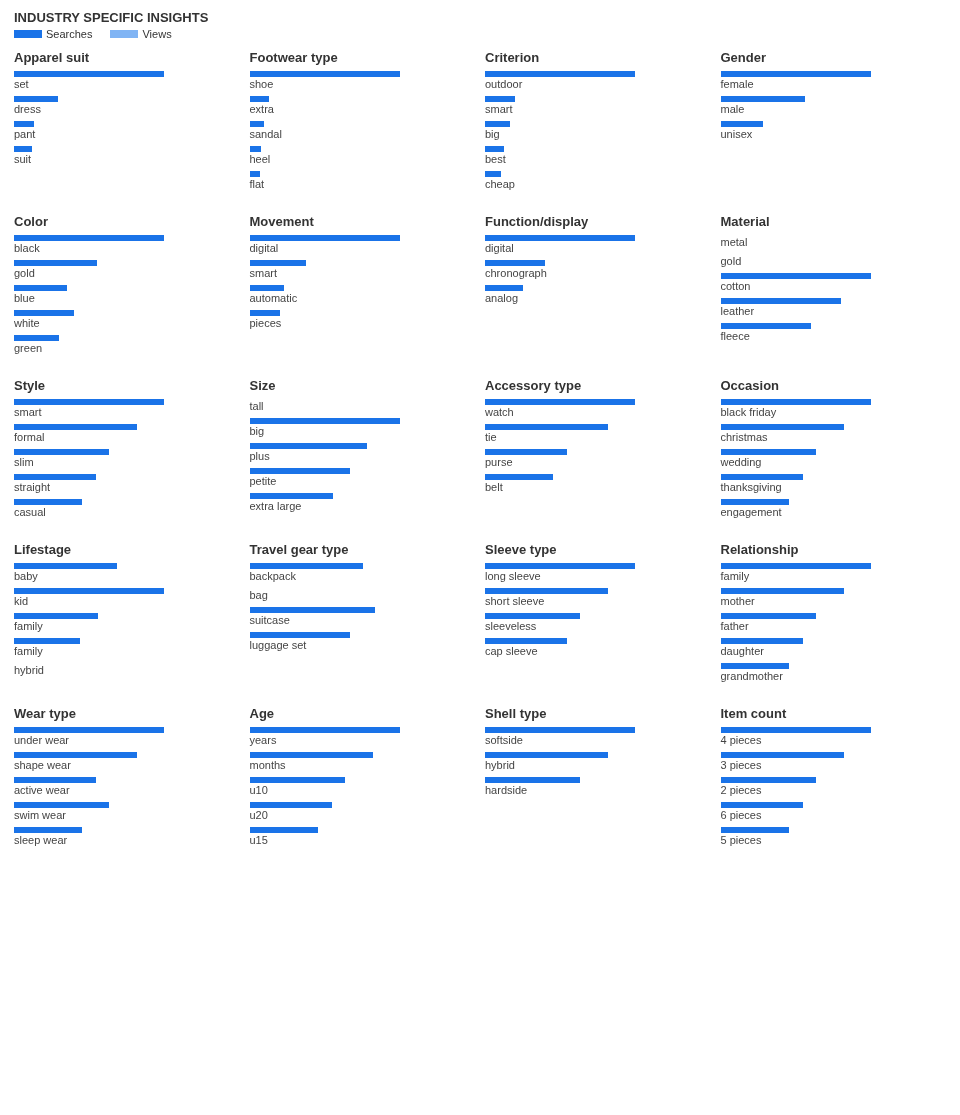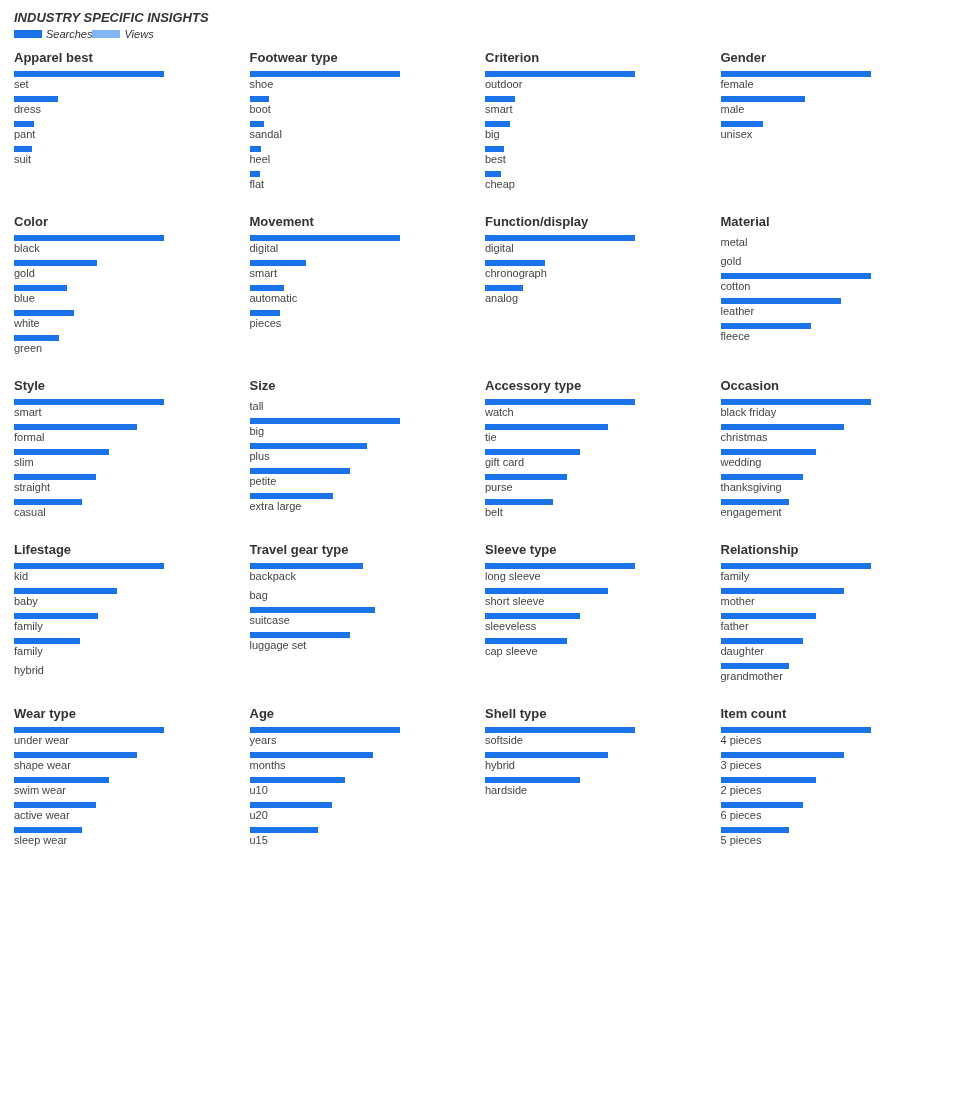--- a/index.html
+++ b/index.html
@@ -3,23 +3,23 @@
   <meta charset="utf-8">
   <style>
     * { margin: 0; padding: 0; box-sizing: border-box; }
     body {
       font-family: Arial, sans-serif;
       font-size: 12px;
       color: #333;
       background: #fff;
       padding: 10px 14px;
     }
-    .page-header { margin-bottom: 10px; font-style: italic; }
+    .page-header { margin-bottom: 10px; }
     .page-title { font-size: 13px; font-weight: bold; color: #333; }
-    .legend { display: flex; align-items: center; gap: 0; margin-top: 3px; font-size: 11px; }
+    .legend { display: flex; align-items: center; gap: 18px; margin-top: 3px; font-size: 11px; }
     .legend-item { display: flex; align-items: center; gap: 4px; }
     .legend-bar { width: 28px; height: 8px; }
     .bar-searches { background: #1a73e8; }
     .bar-views { background: #80b4f4; }
 
     .sections-grid {
       display: grid;
       grid-template-columns: repeat(4, 1fr);
       gap: 0 10px;
     }
@@ -52,21 +52,21 @@
     </div>
     <div class="legend-item">
       <div class="legend-bar bar-views"></div>
       <span>Views</span>
     </div>
   </div>
 </div>
 
 <div class="sections-grid" id="sections-grid">
     <div class="section">
-      <div class="section-title">Apparel best</div>
+      <div class="section-title">Apparel suit</div>
       <div class="bar-item">
         <div class="bar-row">
           <div class="bar searches-bar" style="width: 150px;"></div>
         </div>
         <div class="bar-label">set</div>
       </div>
       <div class="bar-item">
         <div class="bar-row">
           <div class="bar searches-bar" style="width: 44px;"></div>
         </div>
@@ -90,21 +90,21 @@
       <div class="bar-item">
         <div class="bar-row">
           <div class="bar searches-bar" style="width: 150px;"></div>
         </div>
         <div class="bar-label">shoe</div>
       </div>
       <div class="bar-item">
         <div class="bar-row">
           <div class="bar searches-bar" style="width: 19px;"></div>
         </div>
-        <div class="bar-label">boot</div>
+        <div class="bar-label">extra</div>
       </div>
       <div class="bar-item">
         <div class="bar-row">
           <div class="bar searches-bar" style="width: 14px;"></div>
         </div>
         <div class="bar-label">sandal</div>
       </div>
       <div class="bar-item">
         <div class="bar-row">
           <div class="bar searches-bar" style="width: 11px;"></div>
@@ -355,26 +355,20 @@
         <div class="bar-label">watch</div>
       </div>
       <div class="bar-item">
         <div class="bar-row">
           <div class="bar searches-bar" style="width: 123px;"></div>
         </div>
         <div class="bar-label">tie</div>
       </div>
       <div class="bar-item">
         <div class="bar-row">
-          <div class="bar searches-bar" style="width: 95px;"></div>
-        </div>
-        <div class="bar-label">gift card</div>
-      </div>
-      <div class="bar-item">
-        <div class="bar-row">
           <div class="bar searches-bar" style="width: 82px;"></div>
         </div>
         <div class="bar-label">purse</div>
       </div>
       <div class="bar-item">
         <div class="bar-row">
           <div class="bar searches-bar" style="width: 68px;"></div>
         </div>
         <div class="bar-label">belt</div>
       </div>
@@ -409,29 +403,29 @@
         <div class="bar-row">
           <div class="bar searches-bar" style="width: 68px;"></div>
         </div>
         <div class="bar-label">engagement</div>
       </div>
     </div>
     <div class="section">
       <div class="section-title">Lifestage</div>
       <div class="bar-item">
         <div class="bar-row">
+          <div class="bar searches-bar" style="width: 103px;"></div>
+        </div>
+        <div class="bar-label">baby</div>
+      </div>
+      <div class="bar-item">
+        <div class="bar-row">
           <div class="bar searches-bar" style="width: 150px;"></div>
         </div>
         <div class="bar-label">kid</div>
-      </div>
-      <div class="bar-item">
-        <div class="bar-row">
-          <div class="bar searches-bar" style="width: 103px;"></div>
-        </div>
-        <div class="bar-label">baby</div>
       </div>
       <div class="bar-item">
         <div class="bar-row">
           <div class="bar searches-bar" style="width: 84px;"></div>
         </div>
         <div class="bar-label">family</div>
       </div>
       <div class="bar-item">
         <div class="bar-row">
           <div class="bar searches-bar" style="width: 66px;"></div>
@@ -537,29 +531,29 @@
         <div class="bar-label">under wear</div>
       </div>
       <div class="bar-item">
         <div class="bar-row">
           <div class="bar searches-bar" style="width: 123px;"></div>
         </div>
         <div class="bar-label">shape wear</div>
       </div>
       <div class="bar-item">
         <div class="bar-row">
+          <div class="bar searches-bar" style="width: 82px;"></div>
+        </div>
+        <div class="bar-label">active wear</div>
+      </div>
+      <div class="bar-item">
+        <div class="bar-row">
           <div class="bar searches-bar" style="width: 95px;"></div>
         </div>
         <div class="bar-label">swim wear</div>
-      </div>
-      <div class="bar-item">
-        <div class="bar-row">
-          <div class="bar searches-bar" style="width: 82px;"></div>
-        </div>
-        <div class="bar-label">active wear</div>
       </div>
       <div class="bar-item">
         <div class="bar-row">
           <div class="bar searches-bar" style="width: 68px;"></div>
         </div>
         <div class="bar-label">sleep wear</div>
       </div>
     </div>
     <div class="section">
       <div class="section-title">Age</div>

